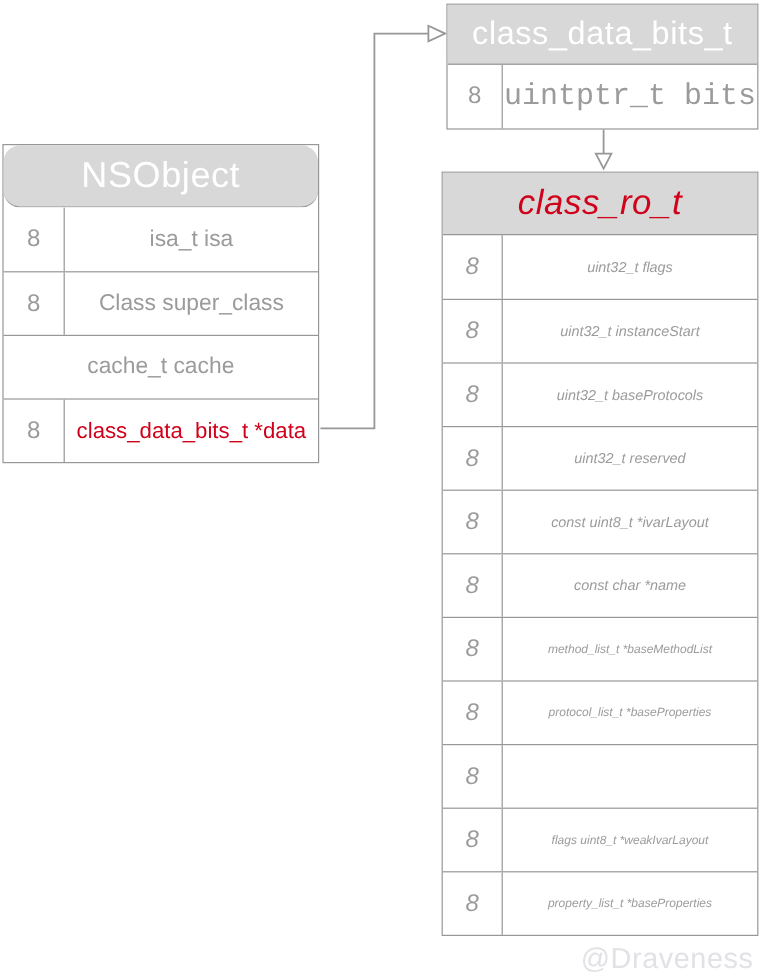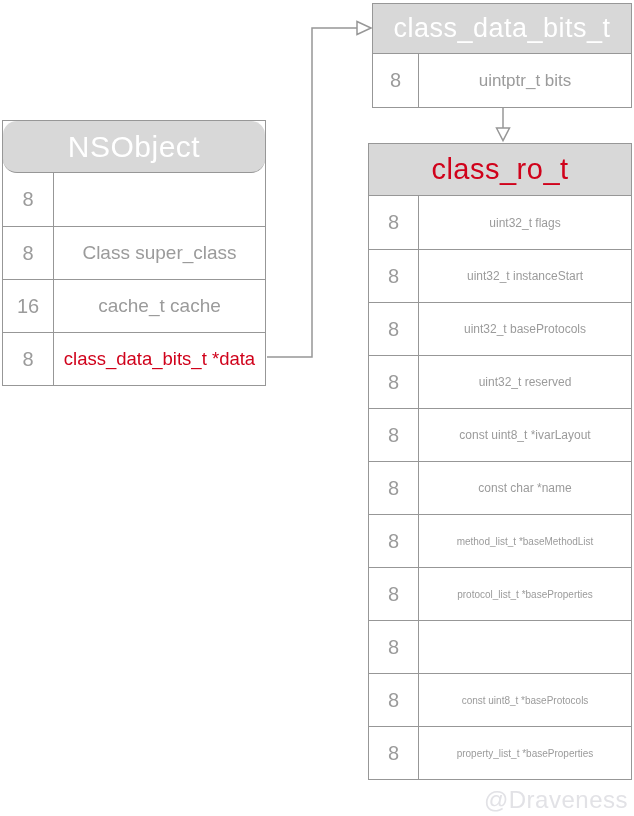--- a/index.html
+++ b/index.html
@@ -54,23 +54,23 @@
   .t-nsobject .thead{height:52px;font-size:30px;border-radius:14px;}
   .t-nsobject .row{height:53px;}
   .t-nsobject .size{width:51px;}
   .t-nsobject .label{font-size:19px;}
   .t-nsobject .row.highlight .label{color:var(--text-red);font-size:18.5px;}
   
   .t-bits{left:372px;top:3px;width:260px;}
   .t-bits .thead{height:50px;font-size:27px;}
   .t-bits .row{height:53px;}
   .t-bits .size{width:46px;}
-  .t-bits .label{font-size:17px;}
+  .t-bits .label{font-size:25px;font-family:Liberation Mono, monospace;}
   
-  .t-ro{left:368px;top:143px;width:264px;}
+  .t-ro{left:368px;top:143px;width:264px;font-style:italic;}
   .t-ro .thead{height:52px;font-size:29px;color:var(--text-red);}
   .t-ro .row{height:53px;}
   .t-ro .size{width:50px;}
   .t-ro .label{font-size:12px;}
   .t-ro .row.small .label{font-size:10px;}
   .watermark{
     position:absolute;
     right:6px;bottom:2px;
     font-size:24px;
     letter-spacing:0.5px;
@@ -87,27 +87,27 @@
     <path d="M357 21.5 L371 28 L357 34.5 Z" fill="#ffffff" stroke="#979797" stroke-width="1.5"></path>
     <path d="M503 100 V128" fill="none" stroke="#979797" stroke-width="1.5"></path>
     <path d="M496.5 128 L503 140.5 L509.5 128 Z" fill="#ffffff" stroke="#979797" stroke-width="1.5"></path>
   </svg>
 
   <div class="stable t-nsobject">
     <div class="thead">NSObject</div>
     <div class="rows">
         <div class="row">
           <div class="size">8</div>
+          <div class="label">isa_t isa</div>
         </div>
         <div class="row">
           <div class="size">8</div>
           <div class="label">Class super_class</div>
         </div>
         <div class="row">
-          <div class="size">16</div>
           <div class="label">cache_t cache</div>
         </div>
         <div class="row highlight">
           <div class="size">8</div>
           <div class="label">class_data_bits_t *data</div>
         </div>
       </div>
   </div>
 
   <div class="stable t-bits">
@@ -153,21 +153,21 @@
         </div>
         <div class="row small">
           <div class="size">8</div>
           <div class="label">protocol_list_t *baseProperties</div>
         </div>
         <div class="row">
           <div class="size">8</div>
         </div>
         <div class="row small">
           <div class="size">8</div>
-          <div class="label">const uint8_t *baseProtocols</div>
+          <div class="label">flags uint8_t *weakIvarLayout</div>
         </div>
         <div class="row small">
           <div class="size">8</div>
           <div class="label">property_list_t *baseProperties</div>
         </div>
       </div>
   </div>
 
   <div class="watermark">@Draveness</div>
 

